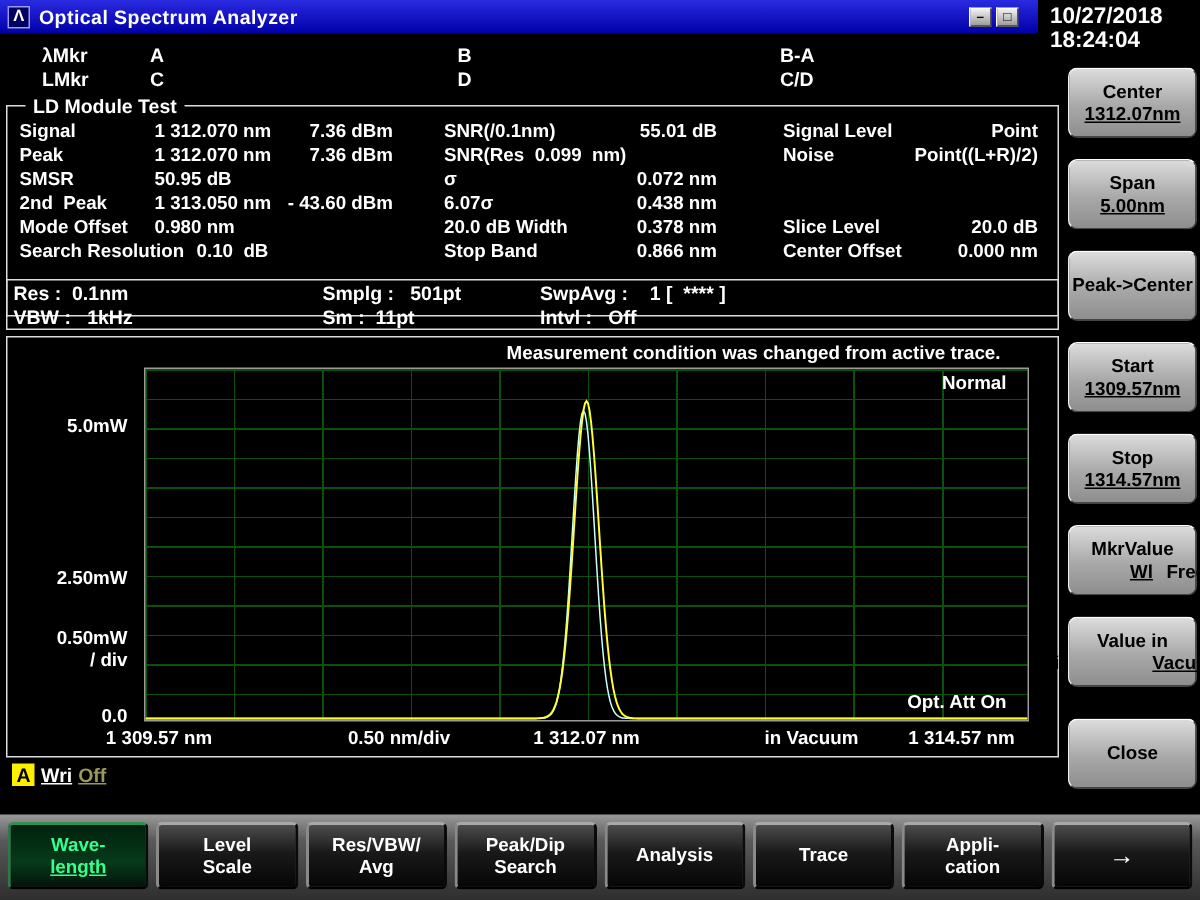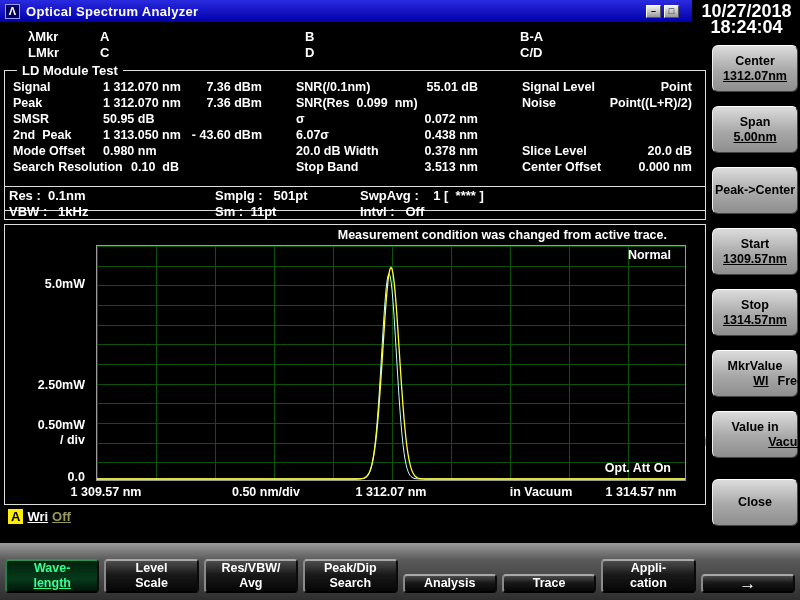--- a/index.html
+++ b/index.html
@@ -19,21 +19,21 @@
     color:#fff; font-size:11px; line-height:13px; text-align:center; margin-right:6px;
   }
   .titlebar .title { font-size:13px; letter-spacing:.3px; white-space:pre; }
   .winbtns { margin-left:auto; display:flex; gap:3px; margin-right:8px; }
   .winbtn {
     width:15px; height:13px; background:linear-gradient(#f2f2f2,#9a9a9a);
     border:1px solid #555; border-top-color:#fff; border-left-color:#fff;
     color:#000; font-size:9px; line-height:11px; text-align:center;
   }
   
-  .clock { position:absolute; left:700px; top:3px; width:96px; text-align:center; font-size:18px; line-height:16px; padding-right:3px; }
+  .clock { position:absolute; left:700px; top:3px; width:96px; text-align:left; font-size:15px; line-height:16px; padding-right:3px; }
   
   .mkhdr { position:absolute; left:0; top:29px; width:710px; height:34px; font-size:13px; }
   .mkhdr span { position:absolute; white-space:pre; }
   .mk-r0 { top:0; } .mk-r1 { top:16px; }
   .mk-label { left:28px; } .mk-c1 { left:100px; } .mk-c2 { left:305px; } .mk-c3 { left:520px; }
   
   .ldbox { position:absolute; left:4px; top:70px; width:702px; height:141px; border:1px solid #ddd; }
   .ldbox .legend { position:absolute; top:-8px; left:12px; background:#000; padding:0 5px; font-size:13px; white-space:pre; }
   .ldrows { position:absolute; left:6px; top:9px; right:6px; font-size:12.5px; }
   .ld-row { position:relative; height:16px; }
@@ -86,21 +86,21 @@
     cursor:pointer; text-align:center;
   }
   .skey .skey-val { text-decoration:underline; white-space:pre; }
   .skey .skey-opts { display:flex; gap:9px; white-space:pre; }
   .skey .sel { text-decoration:underline;margin-left:48px; }
   .skey.close-key { margin-top:7px; }
   
   .fbar {
     position:absolute; left:0; top:543px; width:800px; height:57px;
     background:linear-gradient(180deg,#9a9a9a 0%,#5a5a5a 30%,#2e2e2e 100%);
-    display:flex; gap:5px; padding:5px 5px 7px 5px;align-items:flex-end;
+    display:flex; gap:5px; padding:5px 5px 7px 5px;
   }
   .fkey {
     flex:1; border-radius:4px; color:#fff; font-size:12.5px; line-height:15px;
     background:linear-gradient(180deg,#4c4c4c 0%,#191919 45%,#060606 100%);
     border-top:2px solid #a8a8a8; border-left:2px solid #8a8a8a;
     border-right:2px solid #0a0a0a; border-bottom:2px solid #000;
     display:flex; flex-direction:column; align-items:center; justify-content:center;
     cursor:pointer; text-align:center; white-space:pre;
   }
   .fkey.active {
@@ -184,21 +184,21 @@
       <span class="c4l">20.0 dB Width</span>
       <span class="c4v">0.378 nm</span>
       <span class="c5l">Slice Level</span>
       <span class="c5v">20.0 dB</span>
     </div>
     <div class="ld-row ofs">
       <span class="c1">Search Resolution</span>
       <span class="c2">0.10  dB</span>
       <span class="c3"></span>
       <span class="c4l">Stop Band</span>
-      <span class="c4v">3.513 nm</span>
+      <span class="c4v">0.866 nm</span>
       <span class="c5l">Center Offset</span>
       <span class="c5v">0.000 nm</span>
     </div>
   </div>
 </div>
 
 <div class="setbox">
   <div class="set-row r1">
     <span class="s1">Res :  0.1nm</span>
     <span class="s2">Smplg :   501pt</span>

